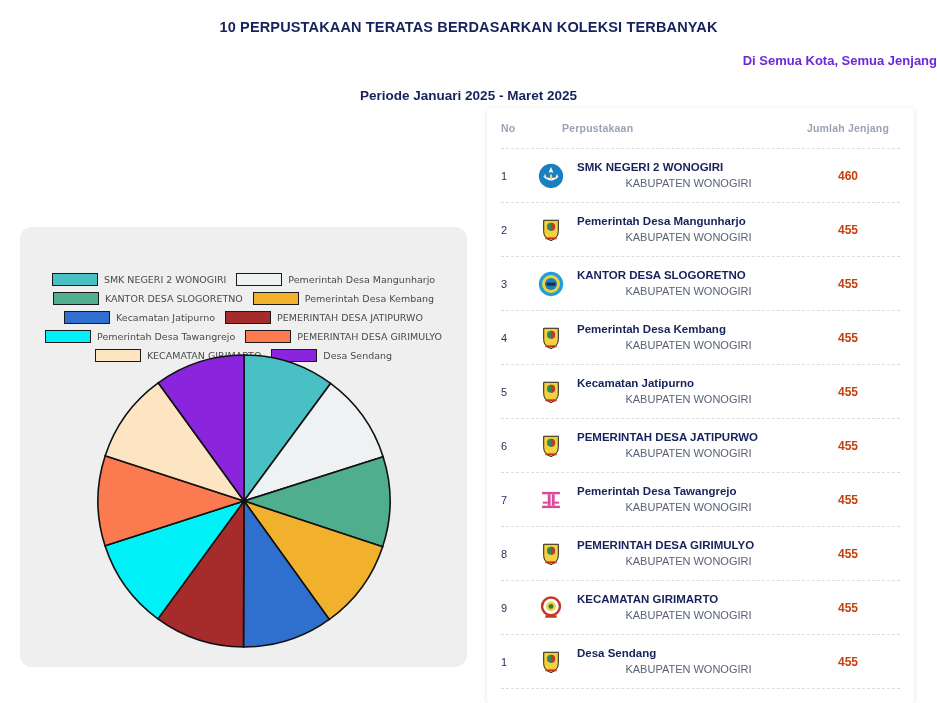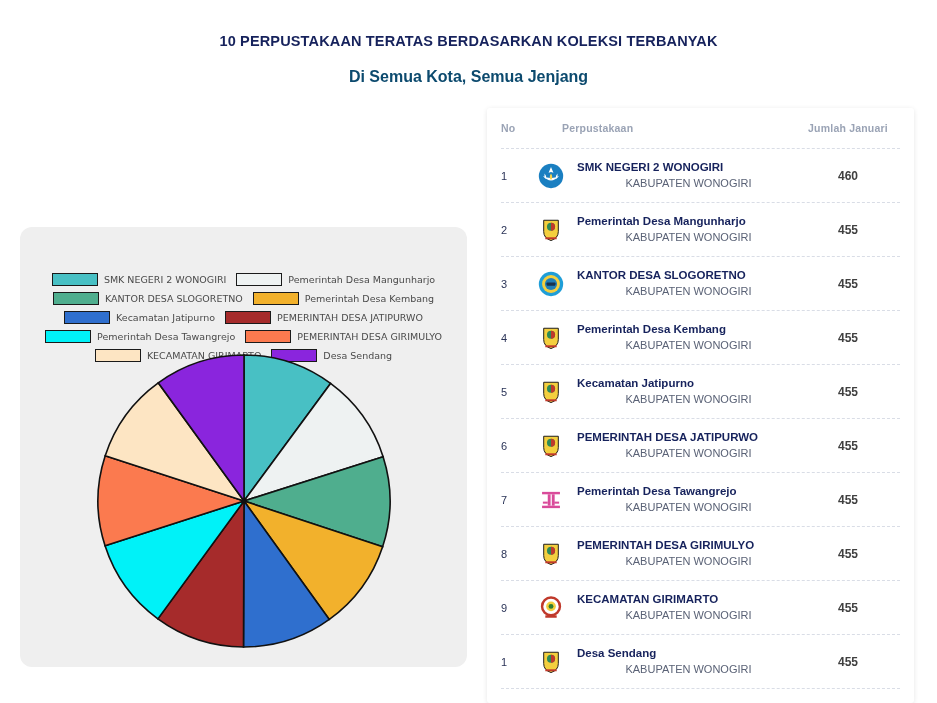--- a/index.html
+++ b/index.html
@@ -6,30 +6,30 @@
   body{
     width:937px;height:703px;
     background:#ffffff;
     font-family:"Liberation Sans","DejaVu Sans",sans-serif;
     overflow:hidden;
     position:relative;
   }
   
   .titles{
     position:absolute;left:0;top:0;width:937px;
-    text-align:center;padding-top:32px;
+    text-align:center;padding-top:18px;
     z-index:5;
   }
   .title-main{
     font-size:14.5px;font-weight:bold;color:#16225c;
     letter-spacing:.15px;line-height:1.3;
   }
   .title-sub{
-    font-size:16px;font-weight:bold;color:#0c4a6e;
-    margin-top:16px;line-height:1.3;
+    font-size:13px;font-weight:bold;color:#6d28d9;
+    margin-top:16px;line-height:1.3;text-align:right;
   }
   .title-period{
     font-size:13.5px;font-weight:bold;color:#16225c;
     margin-top:17px;line-height:1.3;
   }
   
   .chart-card{
     position:absolute;left:20px;top:227px;
     width:447px;height:440px;
     background:#efefef;border-radius:12px;
@@ -95,30 +95,31 @@
     font-size:11.5px;font-weight:bold;color:#16225c;
     line-height:1.35;white-space:nowrap;
   }
   .lib-region{
     font-size:11px;color:#5a6276;line-height:1.35;
     white-space:nowrap;
     text-align:center;
   }
   .cell-count{
     width:96px;flex:none;text-align:center;
-    font-size:12px;font-weight:bold;color:#404040;
+    font-size:12px;font-weight:bold;color:#c2410c;
   }
   .logo-box{width:26px;height:26px;display:block;}
 </style>
 </head>
 <body>
 
 <div class="titles">
   <div class="title-main">10 PERPUSTAKAAN TERATAS BERDASARKAN KOLEKSI TERBANYAK</div>
   <div class="title-sub">Di Semua Kota, Semua Jenjang</div>
+  <div class="title-period">Periode Januari 2025 - Maret 2025</div>
 </div>
 
 <div class="chart-card">
   <div class="legend" id="legend">
       <div class="legend-row">
         <div class="legend-item">
           <span class="legend-swatch" style="background: rgb(72, 192, 196);"></span>
           <span class="legend-label">SMK NEGERI 2 WONOGIRI</span>
         </div>
         <div class="legend-item">
@@ -180,21 +181,21 @@
         <path d="M 150 150 L 11.208114559459716 104.69202569238013 A 146 146 0 0 1 64.26483874428327 31.82435900551988 Z" fill="#fde5c3" stroke="#111111" stroke-width="1.6"></path>
         <path d="M 150 150 L 64.26483874428327 31.82435900551988 A 146 146 0 0 1 149.99999999999997 4 Z" fill="#8a25dd" stroke="#111111" stroke-width="1.6"></path>
       </svg>
   </div>
 </div>
 
 <div class="table-card">
   <div class="thead">
     <div class="th th-no">No</div>
     <div class="th th-name">Perpustakaan</div>
-    <div class="th th-count">Jumlah Januari</div>
+    <div class="th th-count">Jumlah Jenjang</div>
   </div>
   <div id="tbody">
       <div class="divider"></div>
       <div class="row">
         <div class="cell-no">1</div>
      <div class="cell-logo">
           <svg class="logo-box" viewBox="0 0 32 32">
       <circle cx="16" cy="16" r="15" fill="#1a7fc1"></circle>
       <path d="M16 5 L19 12 L16 11 L13 12 Z" fill="#ffffff"></path>
       <path d="M6 16 q10 11 20 0 q-10 5 -20 0 z" fill="#ffffff"></path>

